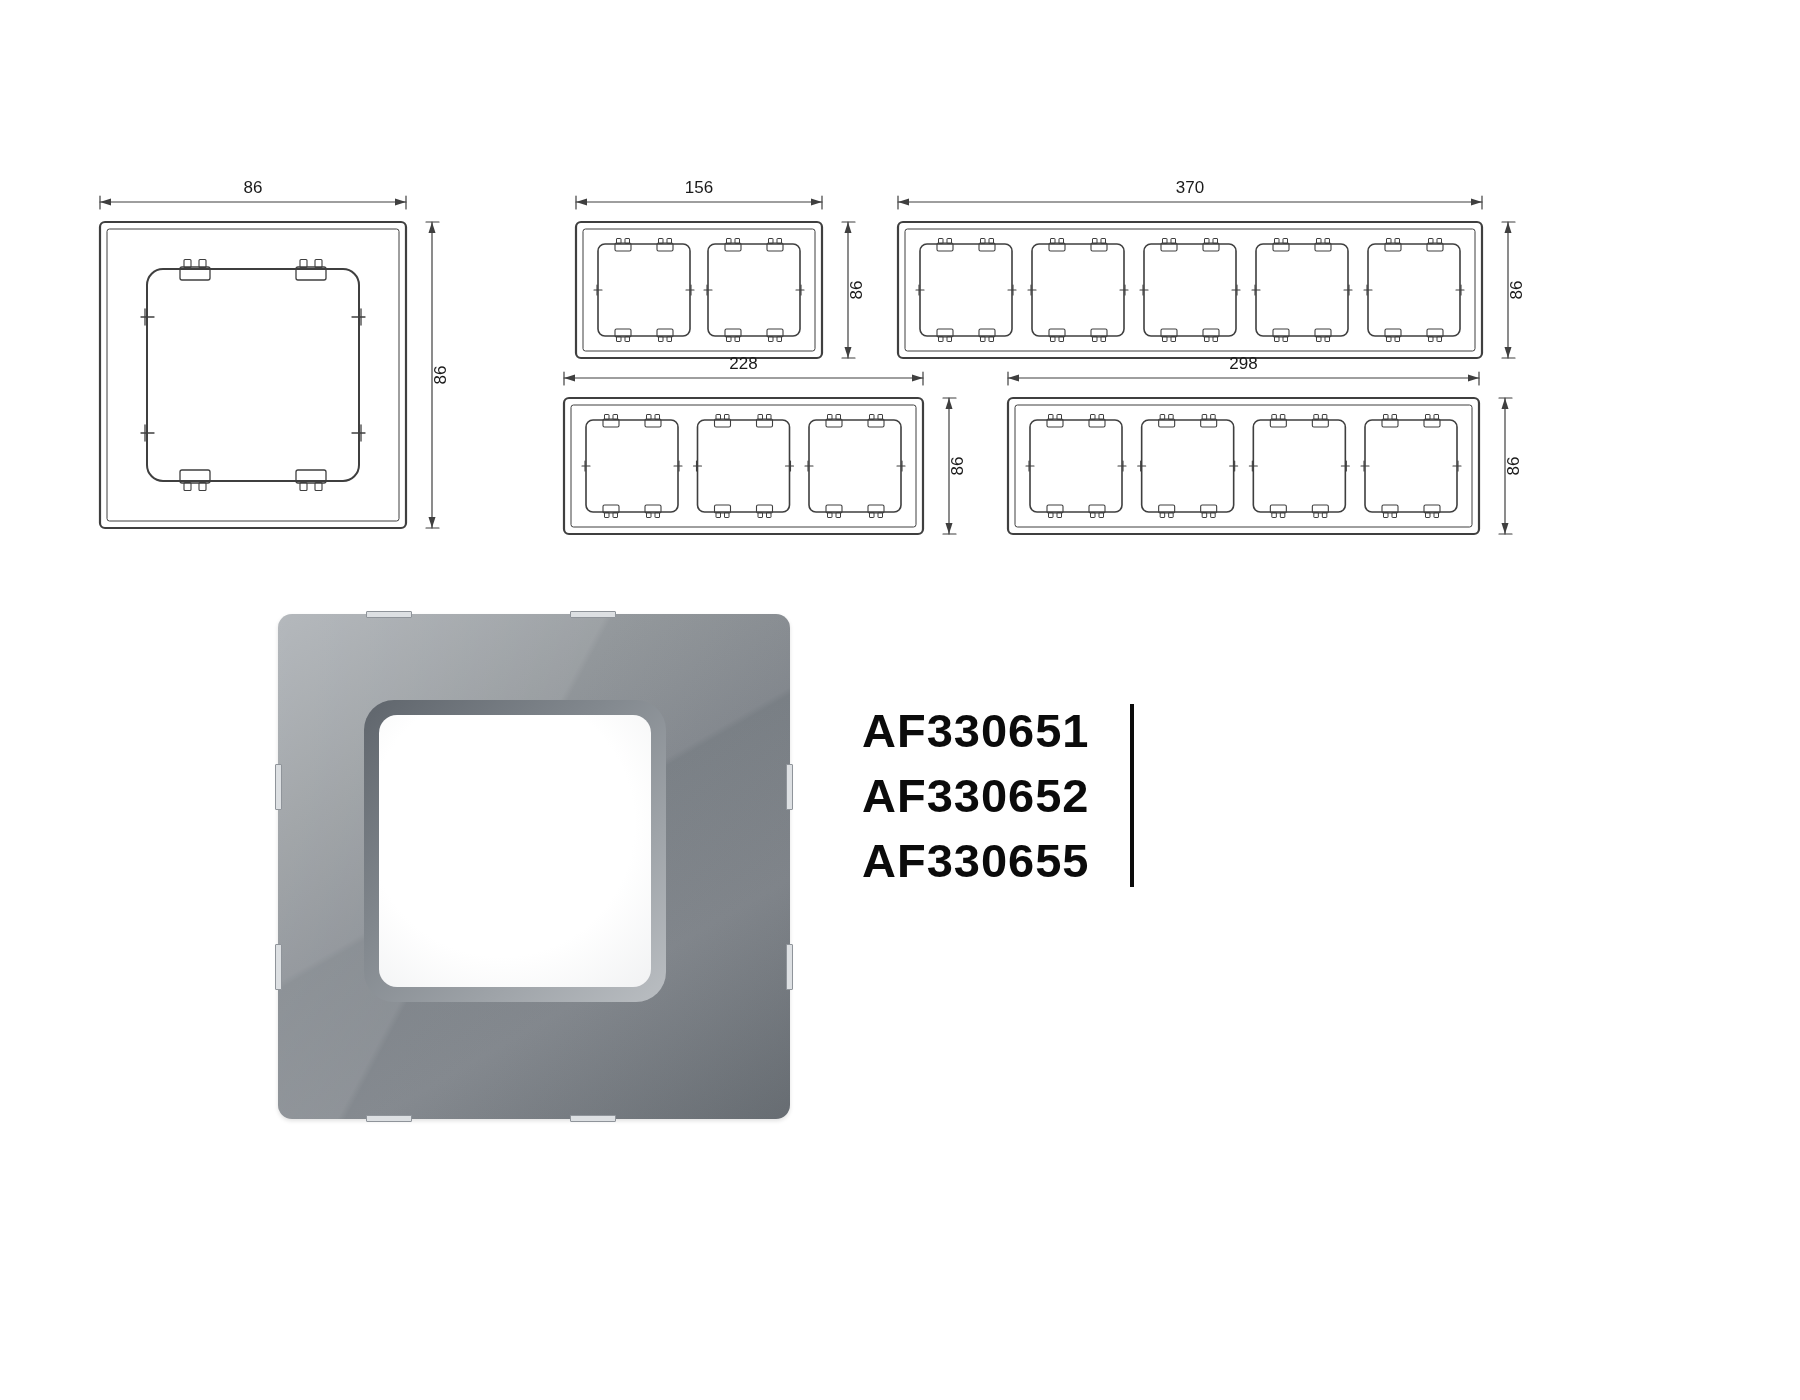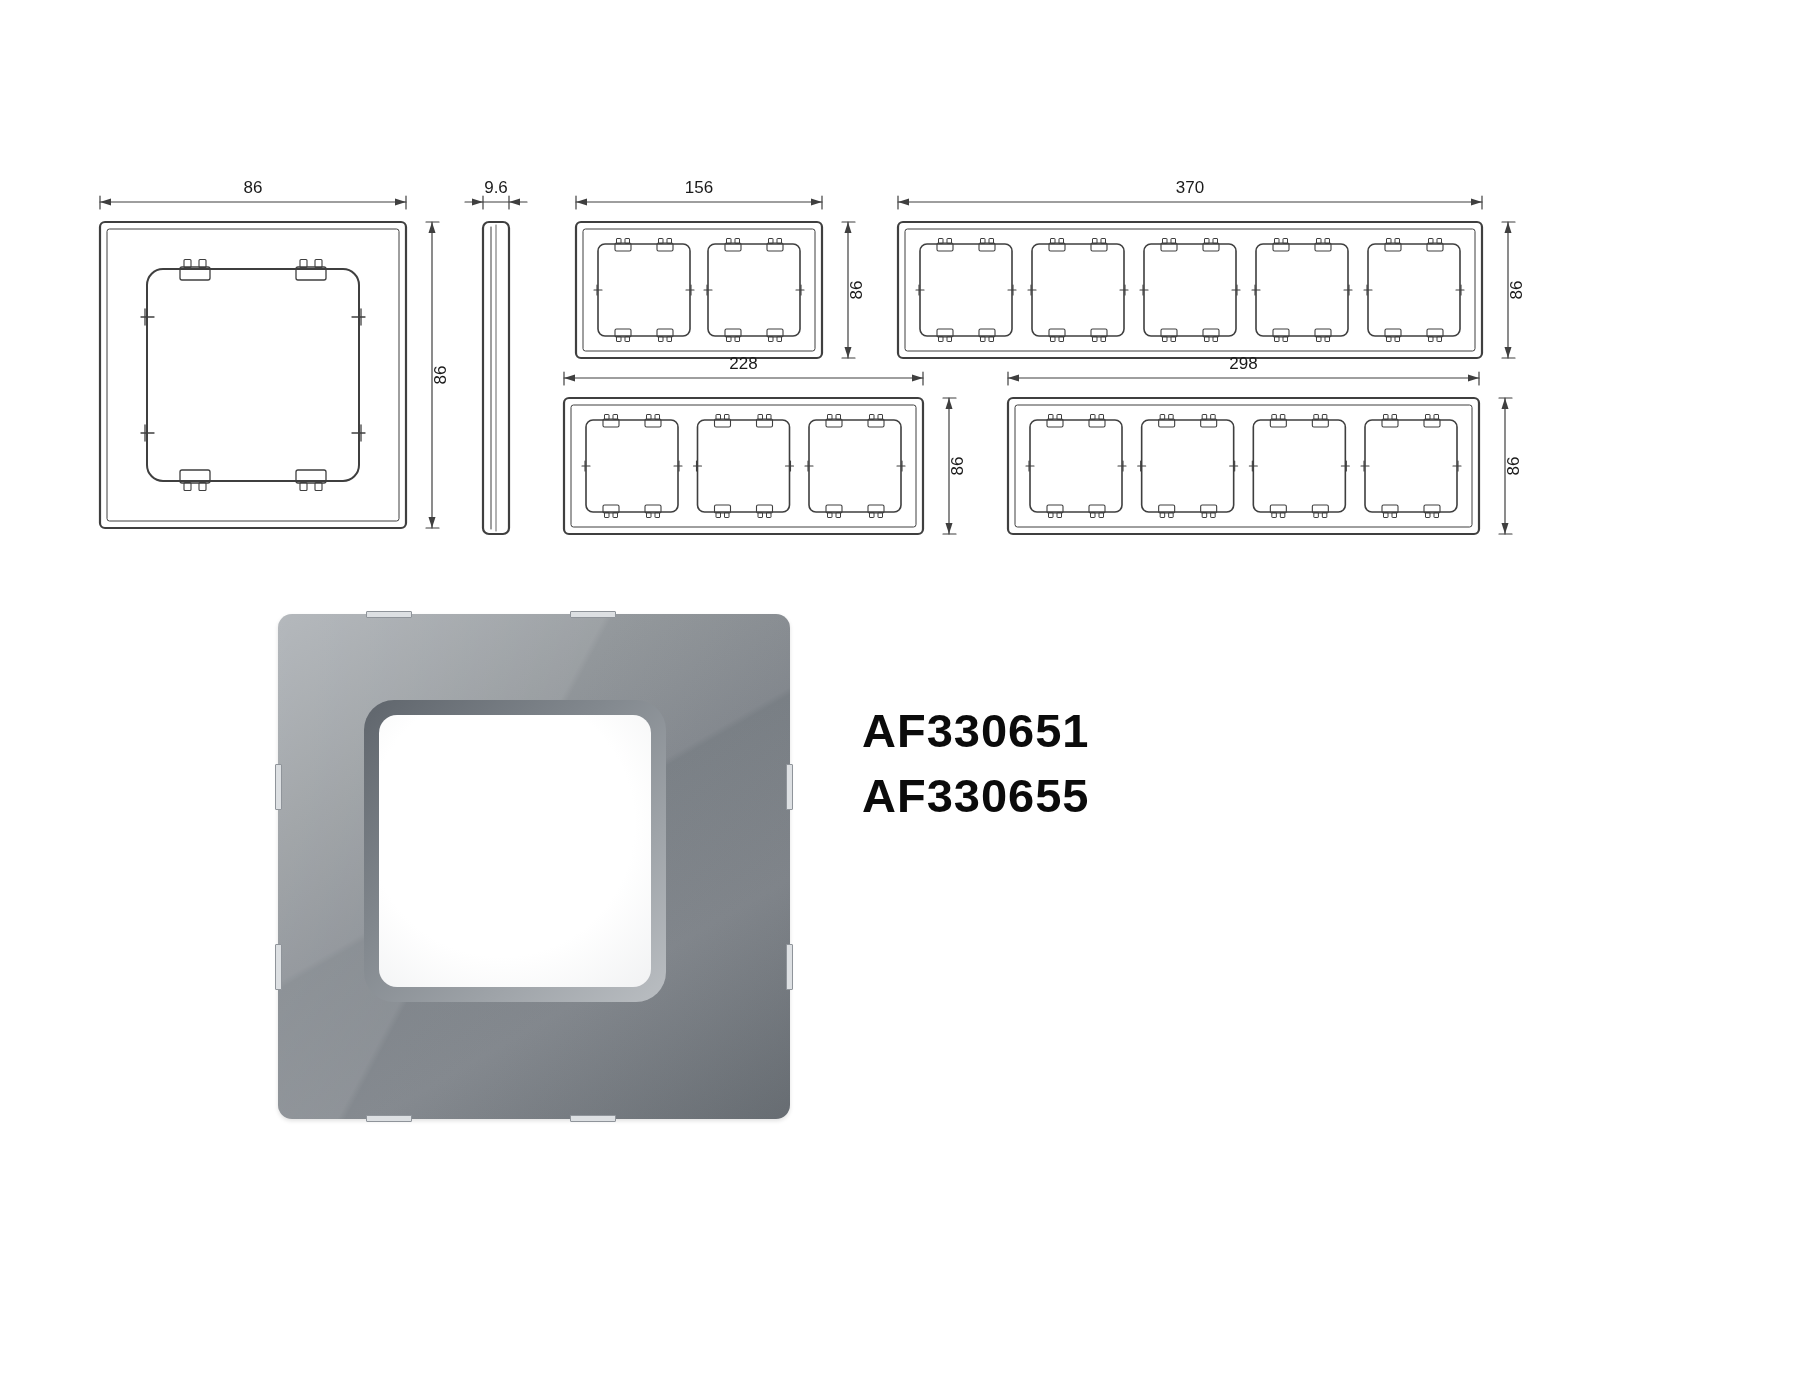--- a/index.html
+++ b/index.html
@@ -34,21 +34,21 @@
   .clip.t1 { left:88px;  top:-3px; }
   .clip.t2 { left:292px; top:-3px; }
   .clip.b1 { left:88px;  bottom:-3px; }
   .clip.b2 { left:292px; bottom:-3px; }
   .clip.l1 { left:-3px;  top:150px; }
   .clip.l2 { left:-3px;  top:330px; }
   .clip.r1 { right:-3px; top:150px; }
   .clip.r2 { right:-3px; top:330px; }
 
   
-  .plist { position:absolute; left:862px; top:682px; display:flex; align-items:stretch;flex-direction:column; }
+  .plist { position:absolute; left:862px; top:682px; display:flex; align-items:stretch; }
   .pcol  { display:flex; flex-direction:column; }
   .prow  { font-size:47px; font-weight:700; line-height:65px; color:#0b0b0b; letter-spacing:1px; white-space:nowrap; }
   .pdivider { width:4px; background:#0b0b0b; margin:6px 34px 6px 40px; }
 </style>
 </head>
 <body>
 
 <div class="sheet">
 
   <div class="view" id="view-front-1gang" style="left: 90px; top: 160px; width: 372px; height: 376px;">
@@ -81,33 +81,20 @@
         <line x1="316" y1="20" x2="316" y2="33" stroke="#3f3f3f" stroke-width="1.2" stroke-linecap="round"></line>
         <polygon points="10,26 21,22.5 21,29.5" fill="#3f3f3f"></polygon>
         <polygon points="316,26 305,22.5 305,29.5" fill="#3f3f3f"></polygon>
         <text x="163" y="17" fill="#1a1a1a" text-anchor="middle" font-size="17" font-family="&quot;Liberation Sans&quot;, sans-serif">86</text>
         <line x1="342" y1="46" x2="342" y2="352" stroke="#3f3f3f" stroke-width="1.2" stroke-linecap="round"></line>
         <line x1="336" y1="46" x2="349" y2="46" stroke="#3f3f3f" stroke-width="1.2" stroke-linecap="round"></line>
         <line x1="336" y1="352" x2="349" y2="352" stroke="#3f3f3f" stroke-width="1.2" stroke-linecap="round"></line>
         <polygon points="342,46 338.5,57 345.5,57" fill="#3f3f3f"></polygon>
         <polygon points="342,352 338.5,341 345.5,341" fill="#3f3f3f"></polygon>
         <text x="356" y="199" fill="#1a1a1a" text-anchor="middle" font-size="17" font-family="&quot;Liberation Sans&quot;, sans-serif" transform="rotate(-90 356 199)">86</text>
-      </svg>
-    </div>
-  <div class="view" id="view-side-profile" style="left: 455px; top: 160px; width: 110px; height: 376px;">
-      <svg width="110" height="376" viewBox="0 0 110 376">
-        <rect x="28" y="46" width="26" height="312" rx="6" ry="6" fill="none" stroke="#3f3f3f" stroke-width="2.2"></rect>
-        <line x1="36" y1="51" x2="36" y2="353" stroke="#3f3f3f" stroke-width="1" stroke-linecap="round"></line>
-        <line x1="41" y1="49" x2="41" y2="355" stroke="#3f3f3f" stroke-width="0.8" stroke-linecap="round"></line>
-        <line x1="10" y1="26" x2="72" y2="26" stroke="#3f3f3f" stroke-width="1.2" stroke-linecap="round"></line>
-        <line x1="28" y1="20" x2="28" y2="33" stroke="#3f3f3f" stroke-width="1.2" stroke-linecap="round"></line>
-        <line x1="54" y1="20" x2="54" y2="33" stroke="#3f3f3f" stroke-width="1.2" stroke-linecap="round"></line>
-        <polygon points="28,26 17,22.5 17,29.5" fill="#3f3f3f"></polygon>
-        <polygon points="54,26 65,22.5 65,29.5" fill="#3f3f3f"></polygon>
-        <text x="41" y="17" fill="#1a1a1a" text-anchor="middle" font-size="17" font-family="&quot;Liberation Sans&quot;, sans-serif">9.6</text>
       </svg>
     </div>
   <div class="view" id="view-front-2gang" style="left: 564px; top: 160px; width: 336px; height: 208px;">
       <svg width="336" height="208" viewBox="0 0 336 208">
         <rect x="12" y="46" width="246" height="136" rx="5" ry="5" fill="none" stroke="#3f3f3f" stroke-width="2.2"></rect>
         <rect x="19" y="53" width="232" height="122" rx="2.5" ry="2.5" fill="none" stroke="#3f3f3f" stroke-width="1"></rect>
         <rect x="34" y="68" width="92" height="92" rx="7" ry="7" fill="none" stroke="#3f3f3f" stroke-width="1.6"></rect>
         <rect x="51" y="67" width="16" height="8" rx="1.5" ry="1.5" fill="none" stroke="#3f3f3f" stroke-width="1.1"></rect>
         <rect x="52.5" y="62.5" width="4.5" height="5" rx="0.5" ry="0.5" fill="none" stroke="#3f3f3f" stroke-width="1"></rect>
         <rect x="61" y="62.5" width="4.5" height="5" rx="0.5" ry="0.5" fill="none" stroke="#3f3f3f" stroke-width="1"></rect>
@@ -425,18 +412,19 @@
     <div class="clip v r1"></div>
     <div class="clip v r2"></div>
     <div class="bezel">
       <div class="opening"></div>
     </div>
   </div>
 
   <div class="plist">
     <div class="pcol">
       <div class="prow">AF330651</div>
+      <div class="prow">AF330652</div>
       <div class="prow">AF330655</div>
     </div>
     <div class="pdivider"></div>
   </div>
 
 </div>
 
 </body></html>

